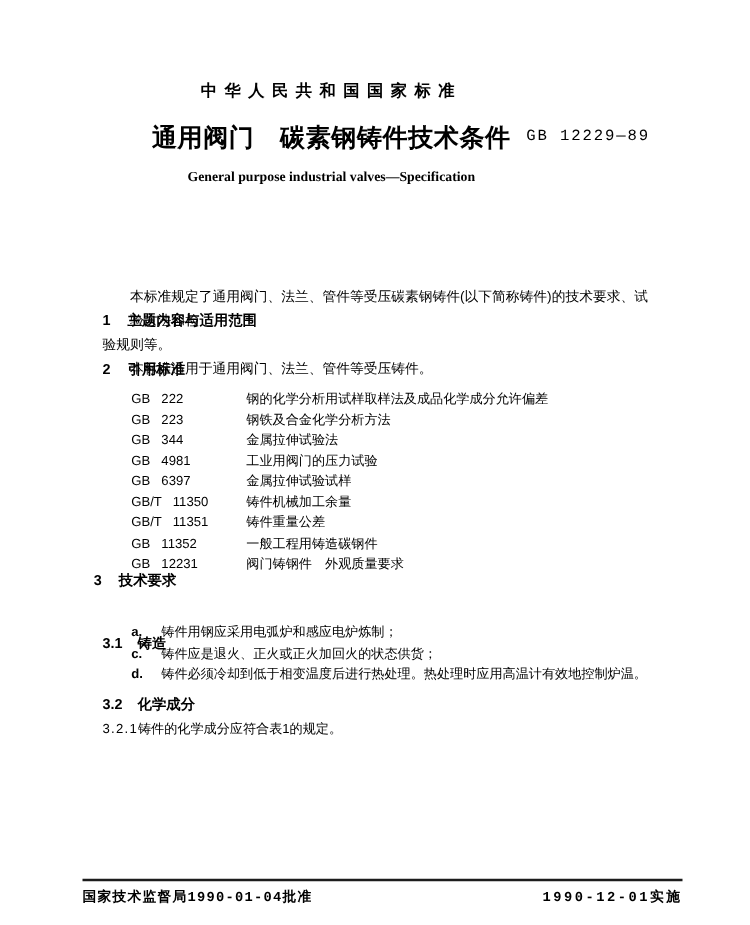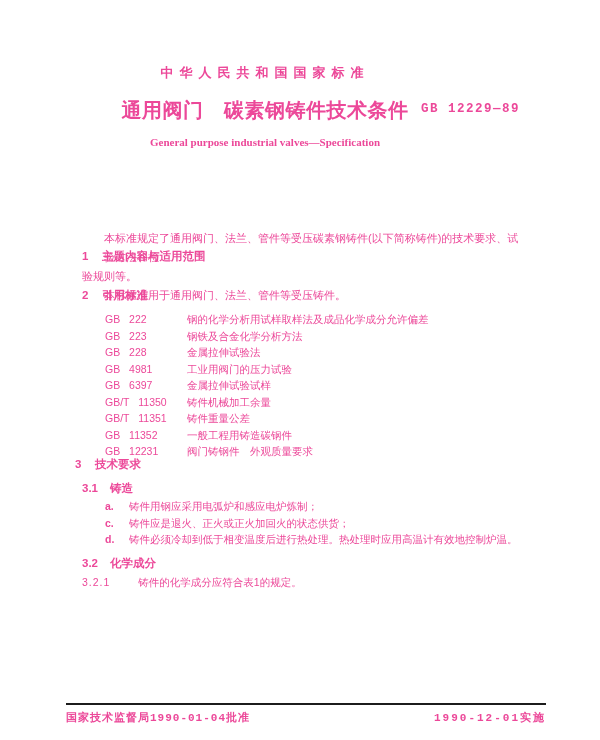--- a/index.html
+++ b/index.html
@@ -1,65 +1,65 @@
 <!DOCTYPE html>
 <html><head>
 <meta charset="utf-8">
 <style>
   html,body { margin:0; padding:0; background:#ffffff; }
   .page {
     position:relative; width:600px; height:740px; background:#ffffff;
-    color:#ec4899; font-family:"Liberation Sans","DejaVu Sans",sans-serif;
+    color:#000000; font-family:"Liberation Sans","DejaVu Sans",sans-serif;
     overflow:hidden;
   }
   .abs { position:absolute; }
 
   .std-header {
     left:82px; top:64px; width:366px; text-align:center;
     font-size:13px; font-weight:bold; letter-spacing:6px; white-space:nowrap;
   }
   .doc-title {
     left:82px; top:97px; width:366px; text-align:center;
     font-size:20px; font-weight:bold; letter-spacing:.5px; white-space:nowrap;
   }
   .std-code {
     left:400px; top:102px; width:120px; text-align:right;
-    font-size:12.5px; font-weight:bold; letter-spacing:1.5px; white-space:nowrap;
+    font-size:12.5px; font-weight:normal; letter-spacing:1.5px; white-space:nowrap;
     font-family:"Liberation Mono","DejaVu Sans Mono",monospace;
   }
   .en-title {
     left:82px; width:366px; text-align:center;
     font-family:"Liberation Serif","DejaVu Serif",serif;
     font-size:11px; font-weight:bold; white-space:nowrap;
   }
   .en1 { top:136px; }
   .en2 { top:154px; }
 
   .sec-heading { font-size:11.5px; font-weight:bold; white-space:nowrap; }
   .sec-heading .num { display:inline-block; min-width:10px; margin-right:10px; }
   .h1 { left:82px; top:205px;margin-top:44px; }
   .h2 { left:82px; top:288px; }
   .h3 { left:75px; top:457px; }
-  .h31 { left:82px; top:481px; }
+  .h31 { left:82px; top:507px; }
   .h32 { left:82px; top:556px; }
   .h31 .num, .h32 .num { min-width:16px; margin-right:12px; }
 
   .body-text { font-size:11px; line-height:19px; }
   .para { left:82px; top:229px; width:442px; }
   .indent { padding-left:22px; }
 
   .refs { left:105px; top:311px; width:420px; font-size:10.5px; line-height:16.5px; white-space:nowrap; }
   .ref-code { display:inline-block; min-width:72px; word-spacing:6px; }
-  .ref-title { margin-left:10px; }
+  .ref-title { margin-left:20px; }
 
   .items { left:105px; top:498px; width:430px; font-size:10.5px; line-height:16.5px; white-space:nowrap; }
   .item-letter { display:inline-block; width:24px; font-weight:bold; }
 
   .clause { left:82px; top:576px; font-size:10.5px; white-space:nowrap; }
-  .clause .num { display:inline-block; margin-right:28px; letter-spacing:1px; }
+  .clause .num { display:inline-block; margin-right:0; letter-spacing:1px; }
 
   .footer-rule { left:66px; top:703px; width:480px; height:2px; background:#1c1c1c; }
   .footer-text { top:710px; font-size:11px; font-weight:bold; letter-spacing:1px; white-space:nowrap;font-family:Liberation Mono, monospace; }
   .footer-left { left:66px; }
   .footer-right { left:340px; width:206px; text-align:right; letter-spacing:2px; }
 </style>
 </head>
 <body>
 
 <div class="page">
@@ -81,21 +81,21 @@
     <div class="indent">本标准适用于通用阀门、法兰、管件等受压铸件。</div>
   </div>
 
   <div class="abs sec-heading h2">
     <span class="num">2</span><span>引用标准</span>
   </div>
 
   <div class="abs refs">
     <div><span class="ref-code">GB 222</span><span class="ref-title">钢的化学分析用试样取样法及成品化学成分允许偏差</span></div>
     <div><span class="ref-code">GB 223</span><span class="ref-title">钢铁及合金化学分析方法</span></div>
-    <div><span class="ref-code">GB 228</span><span class="ref-title">金属拉伸试验法</span></div>
+    <div><span class="ref-code">GB 344</span><span class="ref-title">金属拉伸试验法</span></div>
     <div><span class="ref-code">GB 4981</span><span class="ref-title">工业用阀门的压力试验</span></div>
     <div><span class="ref-code">GB 6397</span><span class="ref-title">金属拉伸试验试样</span></div>
     <div><span class="ref-code">GB/T 11350</span><span class="ref-title">铸件机械加工余量</span></div>
     <div><span class="ref-code">GB/T 11351</span><span class="ref-title">铸件重量公差</span></div>
     <div><span class="ref-code">GB 11352</span><span class="ref-title">一般工程用铸造碳钢件</span></div>
     <div><span class="ref-code">GB 12231</span><span class="ref-title">阀门铸钢件　外观质量要求</span></div>
   </div>
 
   <div class="abs sec-heading h3">
     <span class="num">3</span><span>技术要求</span>

